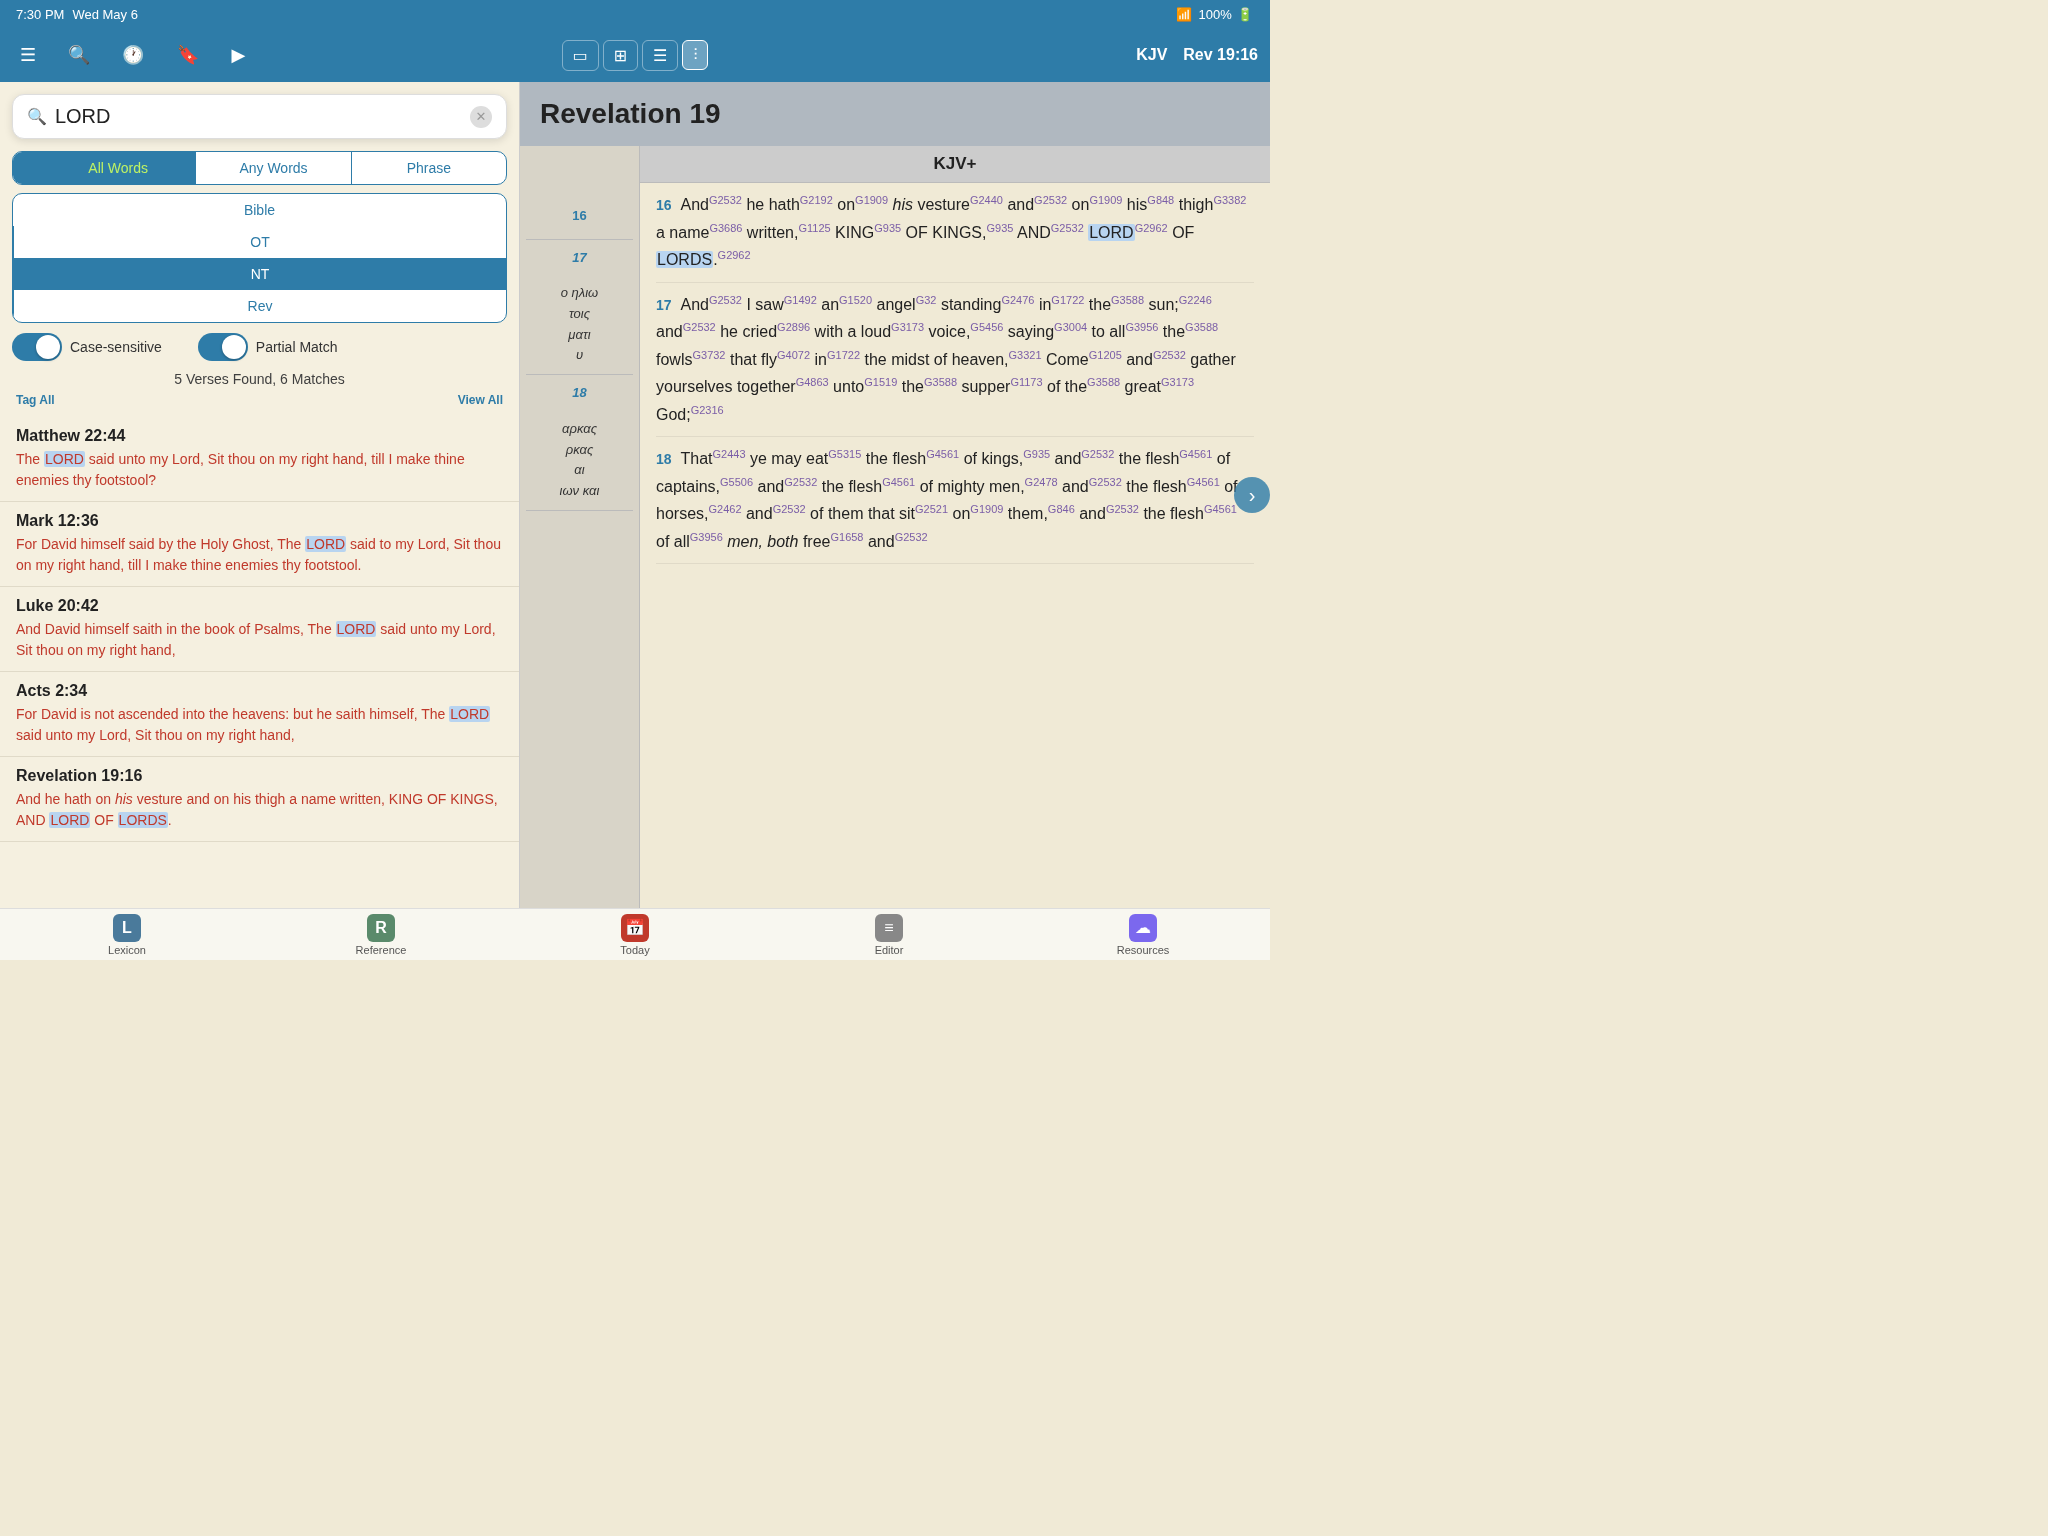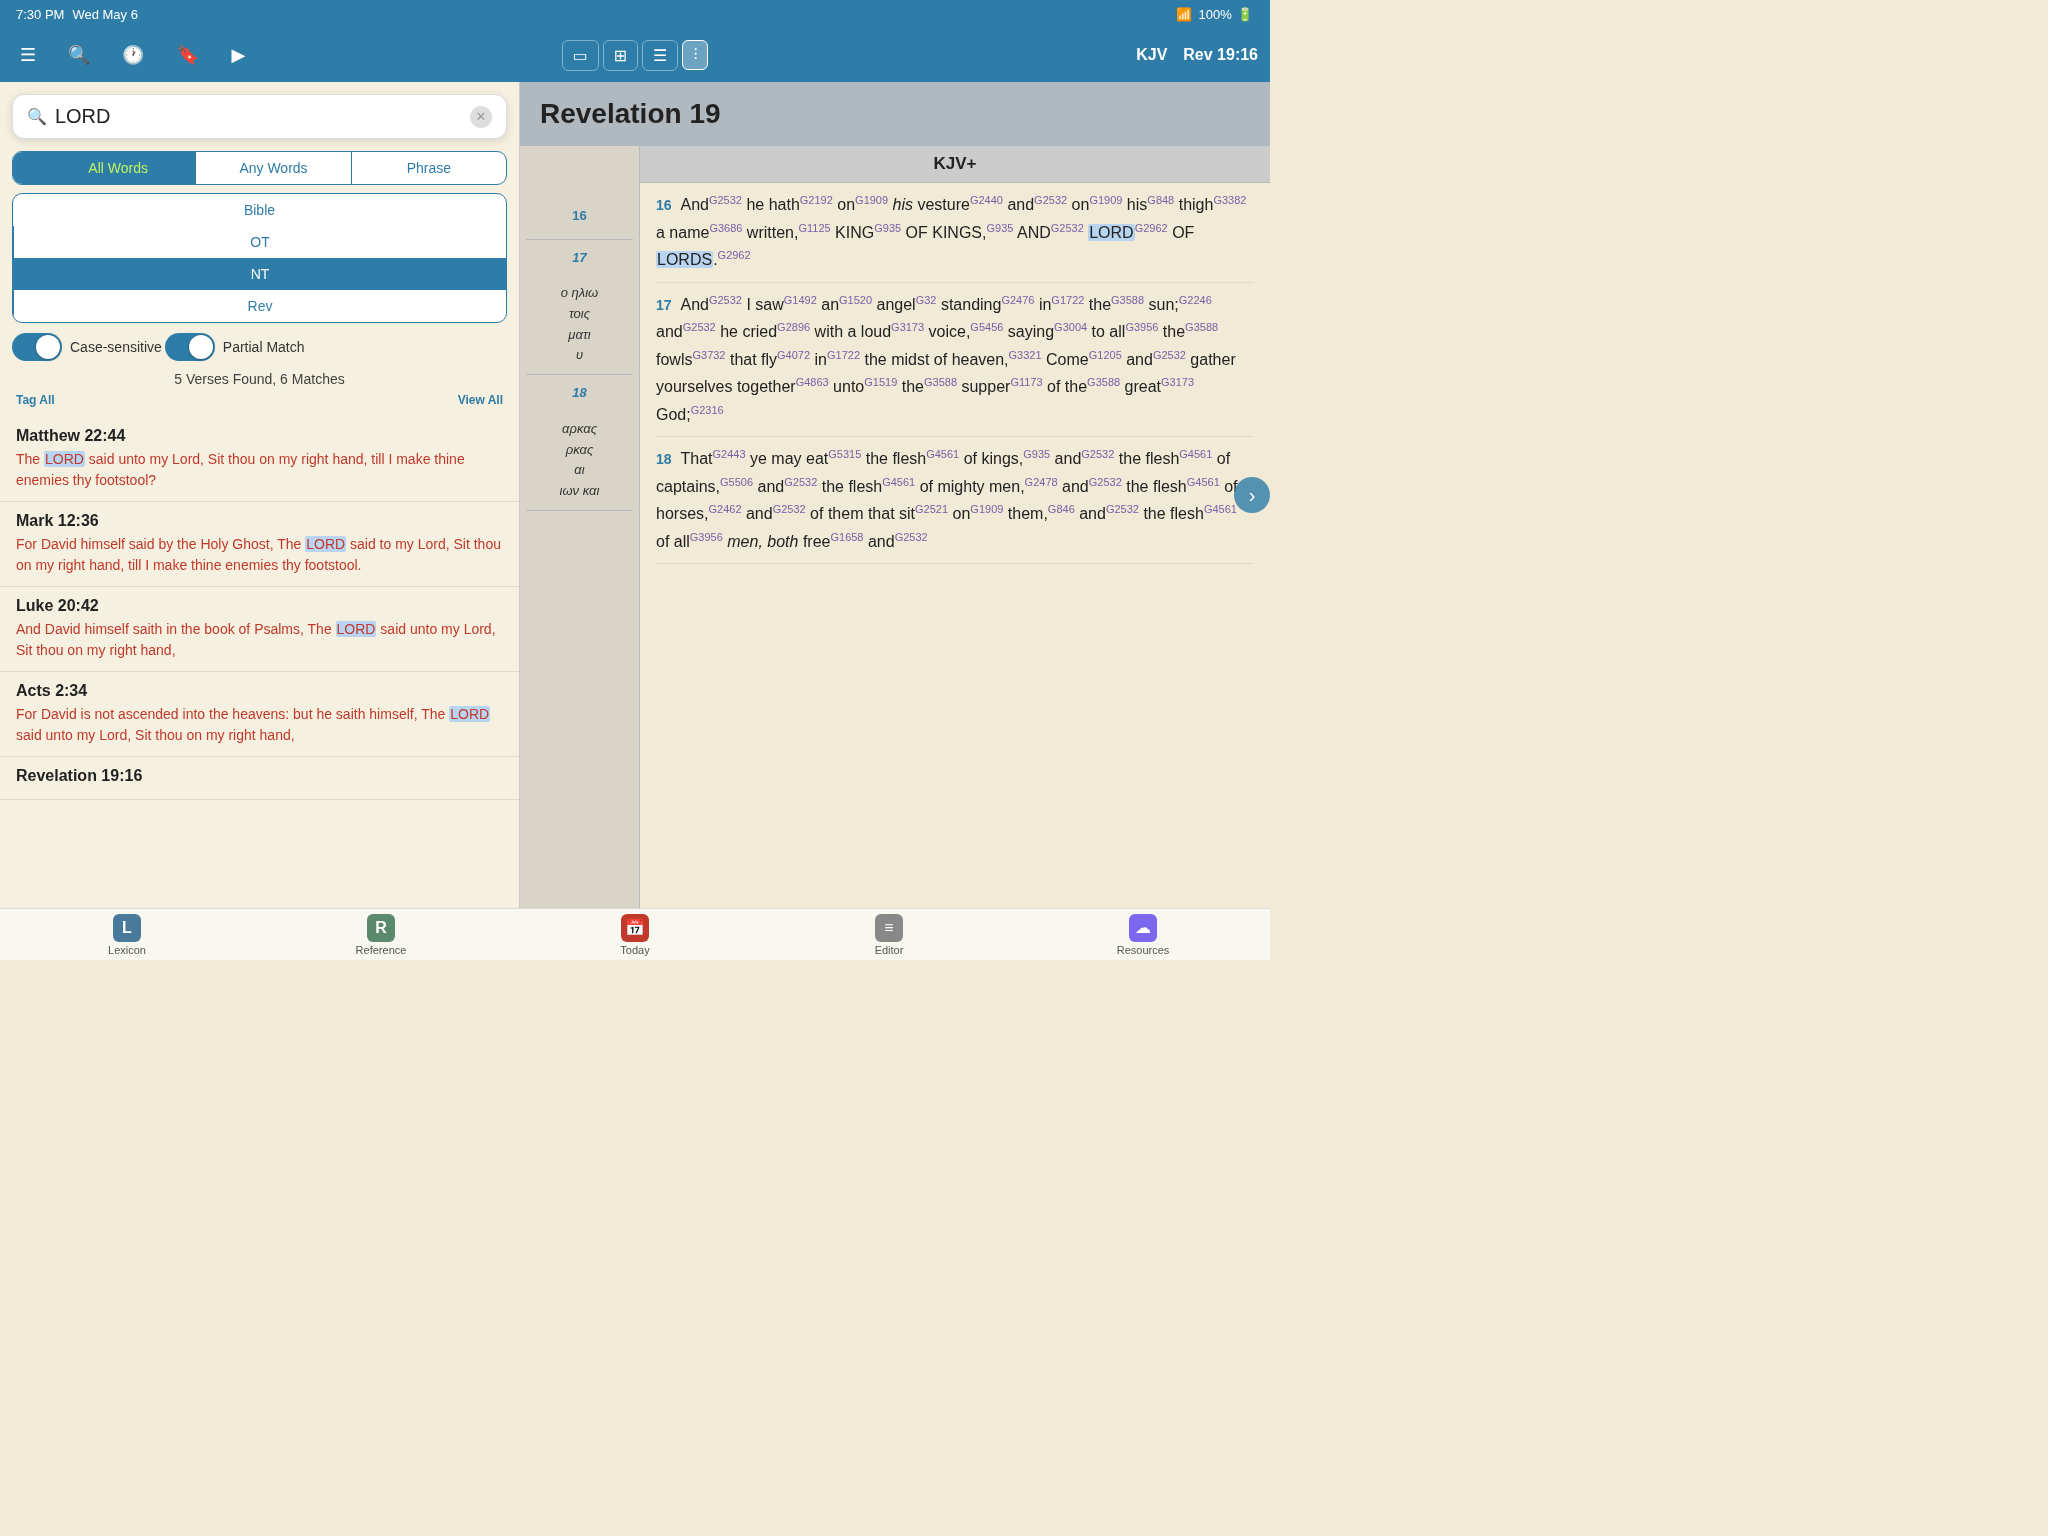--- a/index.html
+++ b/index.html
@@ -182,21 +182,21 @@
     }
     .scope-btn + .scope-btn {
       border-left: 1px solid #2e7ca8;
     }
 
     
     .toggles-row {
       display: flex;
       margin: 6px 12px;
       align-items: center;
-      gap: 3px;
+      gap: 36px;
     }
     .toggle-group {
       display: flex;
       align-items: center;
       gap: 8px;
     }
     .toggle-switch {
       width: 50px;
       height: 28px;
       background: #2e7ca8;
@@ -525,20 +525,23 @@
 
       <div class="result-item">
         <div class="result-ref">Acts 2:34</div>
         <div class="result-text">
           For David is not ascended into the heavens: but he saith himself, The <span class="highlight">LORD</span> said unto my Lord, Sit thou on my right hand,
         </div>
       </div>
 
       <div class="result-item">
         <div class="result-ref">Revelation 19:16</div>
+        <div class="result-text">
+          And he hath on <span class="word-italic">his</span> vesture and on his thigh a name written, KING OF KINGS, AND <span class="highlight">LORD</span> OF <span class="highlight">LORDS</span>.
+        </div>
       </div>
 
     </div>
   </div>
 
   <div class="bible-panel">
 
     <div class="chapter-heading">Revelation 19</div>
 
     <div class="bible-columns">

